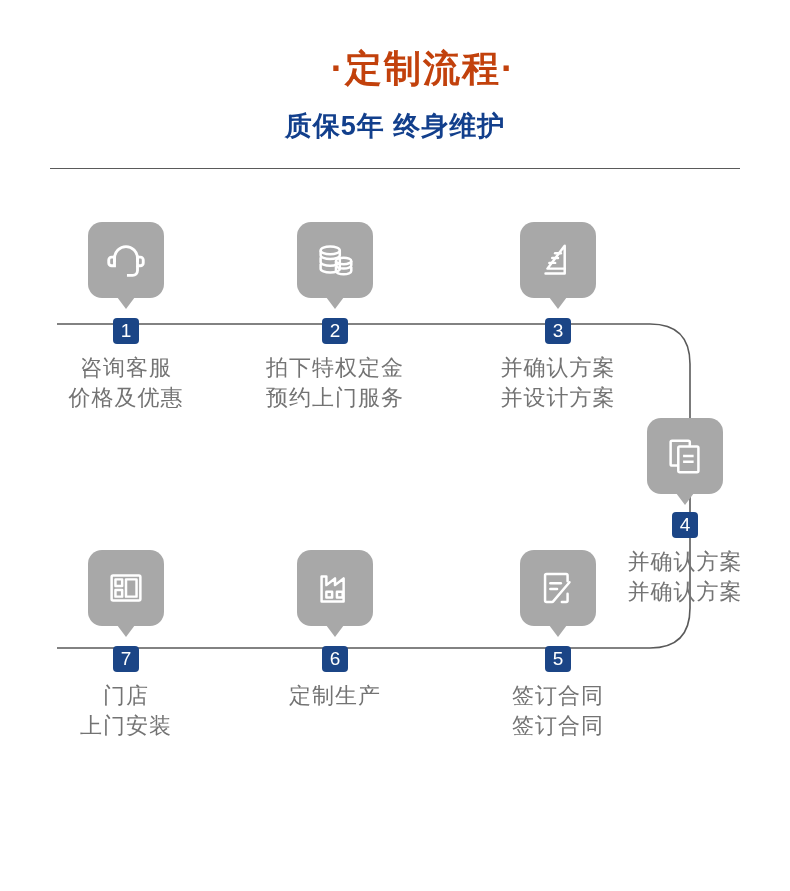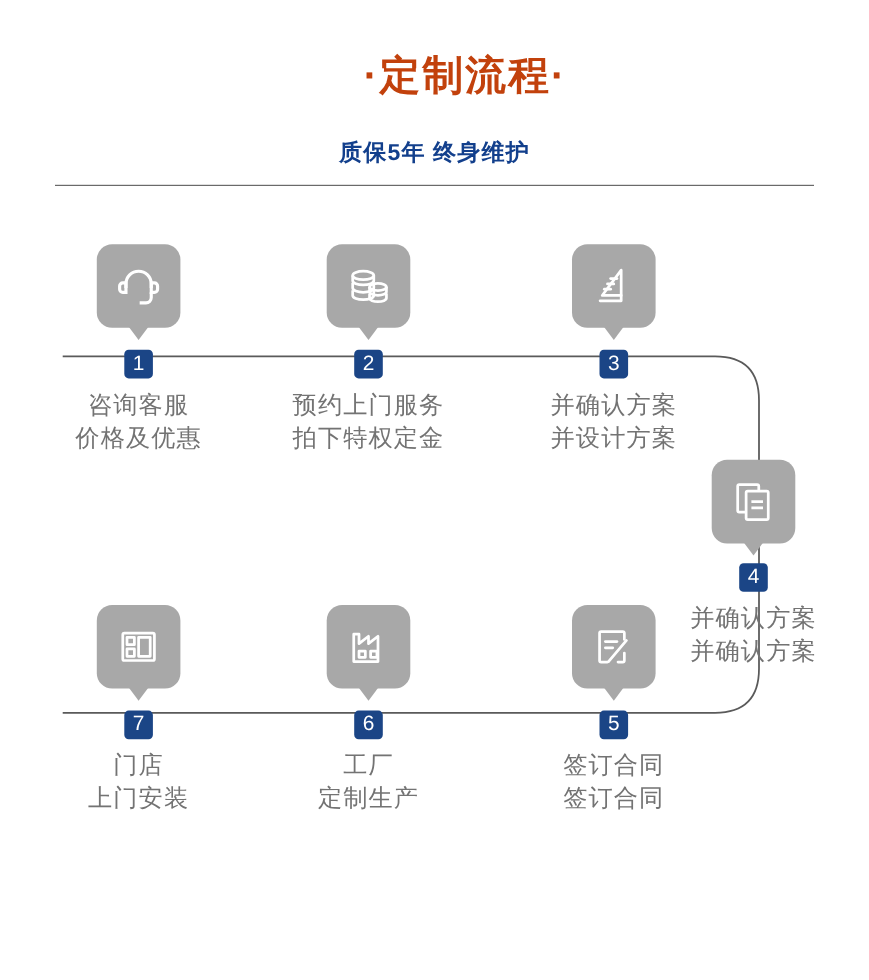--- a/index.html
+++ b/index.html
@@ -28,24 +28,24 @@
     font-size: 37px;
     font-weight: bold;
     color: #c2410c;
     letter-spacing: 2px;
     white-space: nowrap;
     padding-left: 28px;
   }
   .subtitle {
     position: absolute;
     left: 0;
-    top: 124px;
-    width: 790px;
-    text-align: center;
-    font-size: 21px;
+    top: 108px;
+    width: 790px;
+    text-align: center;
+    font-size: 27px;
     font-weight: bold;
     color: #123f8c;
     letter-spacing: 1px;
     white-space: nowrap;
   }
   .header-rule {
     position: absolute;
     left: 50px;
     top: 168px;
     width: 690px;
@@ -174,22 +174,22 @@
             <ellipse cx="33" cy="25" rx="8" ry="3.4"></ellipse>
             <path d="M25 25 v4.5 a8 3.4 0 0 0 16 0 v-4.5"></path>
             <path d="M25 31 v4.5 a8 3.4 0 0 0 16 0 v-4.5"></path>
           </g>
         </svg>
       </div>
       <div class="icon-tail"></div>
     </div>
     <div class="badge badge-gap-top">2</div>
     <div class="caption">
+      <div>拍下特权定金</div>
       <div>预约上门服务</div>
-      <div>拍下特权定金</div>
     </div>
   </div>
 
   <div class="step step-3">
     <div class="icon-wrap">
       <div class="icon-box">
         <svg width="46" height="46" viewBox="0 0 48 48" xmlns="http://www.w3.org/2000/svg">
           <g fill="none" stroke="#ffffff" stroke-width="2.6" stroke-linejoin="round" stroke-linecap="round">
             <path d="M31 9 L13 33 L31 33 Z"></path>
             <path d="M21 17 h6"></path>
@@ -258,21 +258,20 @@
             <path d="M10 38 V12 h5 v9 l9 -7 v7 l9 -7 v24 Z"></path>
             <rect x="15" y="28" width="6" height="6"></rect>
             <rect x="26" y="28" width="6" height="6"></rect>
           </g>
         </svg>
       </div>
       <div class="icon-tail"></div>
     </div>
     <div class="badge badge-gap-top">6</div>
     <div class="caption">
-      <div>工厂</div>
       <div>定制生产</div>
     </div>
   </div>
 
   <div class="step step-5">
     <div class="icon-wrap">
       <div class="icon-box">
         <svg width="46" height="46" viewBox="0 0 48 48" xmlns="http://www.w3.org/2000/svg">
           <g fill="none" stroke="#ffffff" stroke-width="2.6" stroke-linejoin="round" stroke-linecap="round">
             <path d="M34 17 V11 a1.5 1.5 0 0 0 -1.5 -1.5 H12 a1.5 1.5 0 0 0 -1.5 1.5 v26 a1.5 1.5 0 0 0 1.5 1.5 h6"></path>

